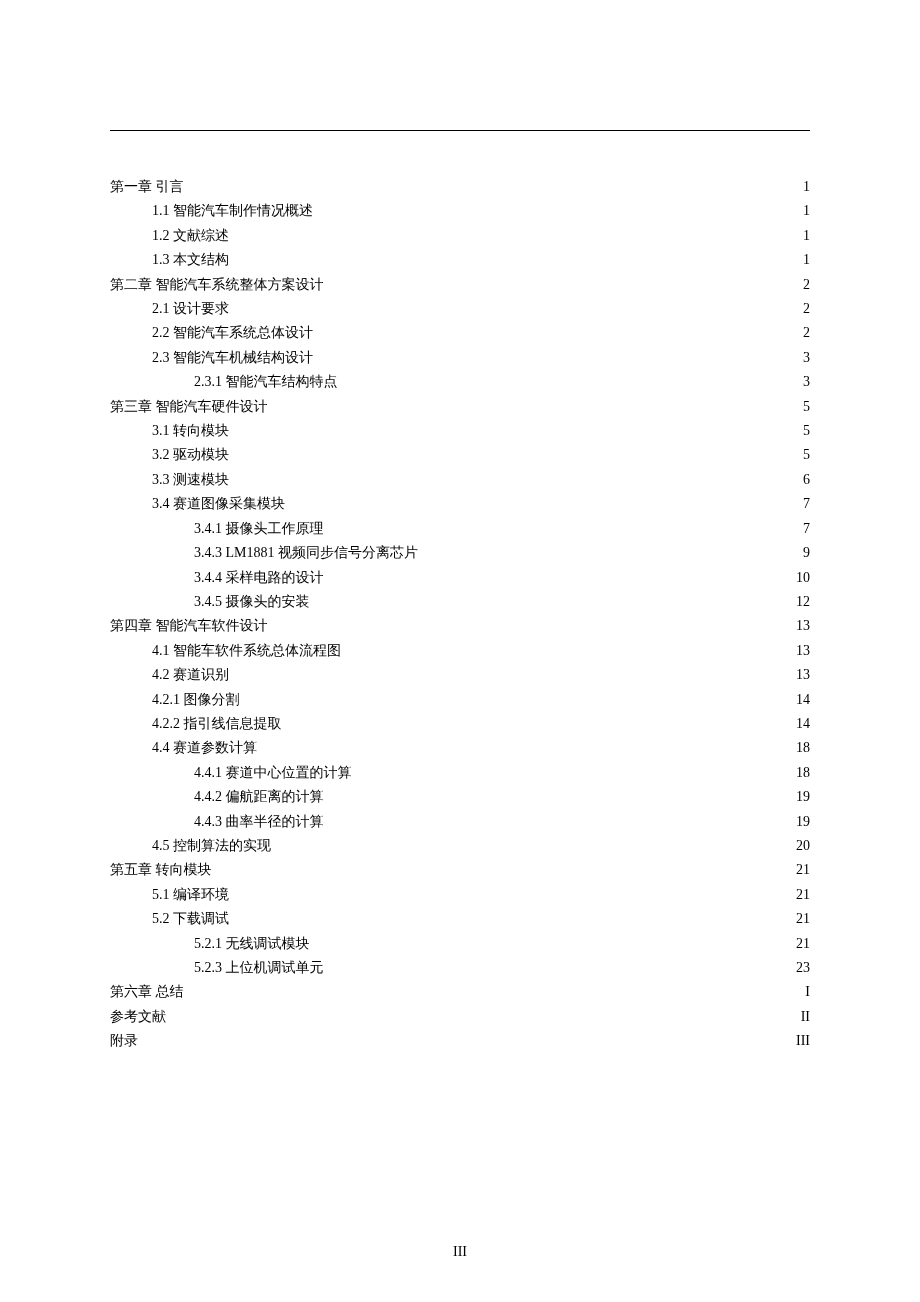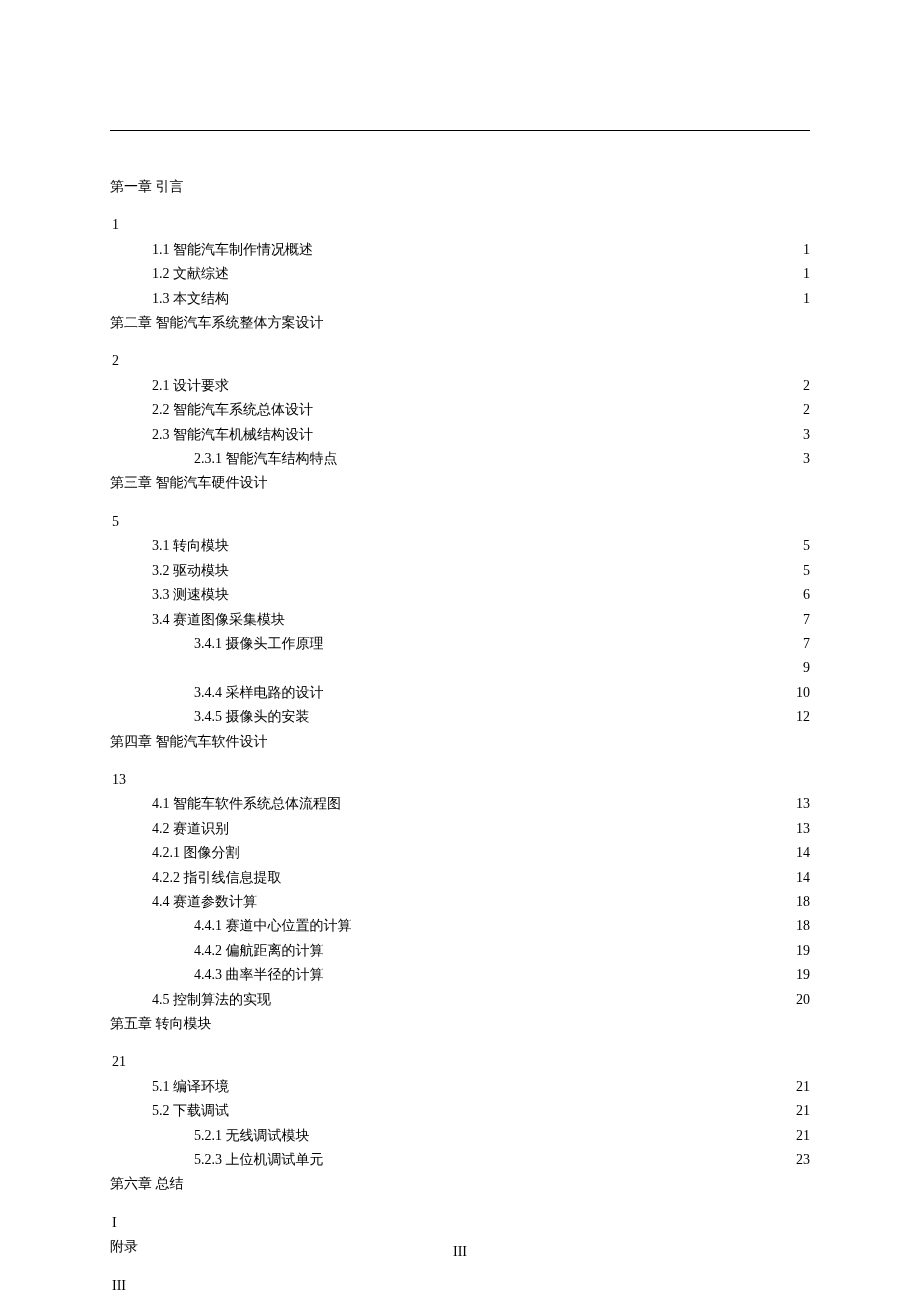--- a/index.html
+++ b/index.html
@@ -39,21 +39,21 @@
       position: absolute;
       left: 0;
       right: 0;
       letter-spacing: 2px;
       color: #000;
     }
     .toc-line .page-no {
       flex: 0 0 auto;
       padding-left: 2px;
     }
-    .lvl-0 { padding-left: 0; flex-direction: column; }
+    .lvl-0 { padding-left: 0; }
     .lvl-1 { padding-left: 42px; gap: 15px; }
     .lvl-2 { padding-left: 84px; gap: 24px; }
     .page-number {
       position: absolute;
       bottom: 42px;
       left: 0; right: 0;
       text-align: center;
       font-family: "Times New Roman", serif;
       font-size: 14px;
     }
@@ -133,20 +133,21 @@
         <span class="label">3.4 赛道图像采集模块</span>
         <span class="dots"></span>
         <span class="page-no">7</span>
       </div>
       <div class="toc-line lvl-2">
         <span class="label">3.4.1 摄像头工作原理</span>
         <span class="dots"></span>
         <span class="page-no">7</span>
       </div>
       <div class="toc-line lvl-2">
+        <span class="label">3.4.3 LM1881 视频同步信号分离芯片</span>
         <span class="dots"></span>
         <span class="page-no">9</span>
       </div>
       <div class="toc-line lvl-2">
         <span class="label">3.4.4 采样电路的设计</span>
         <span class="dots"></span>
         <span class="page-no">10</span>
       </div>
       <div class="toc-line lvl-2">
         <span class="label">3.4.5 摄像头的安装</span>
@@ -225,20 +226,25 @@
       </div>
       <div class="toc-line lvl-2">
         <span class="label">5.2.3 上位机调试单元</span>
         <span class="dots"></span>
         <span class="page-no">23</span>
       </div>
       <div class="toc-line lvl-0">
         <span class="label">第六章 总结</span>
         <span class="dots"></span>
         <span class="page-no">I</span>
+      </div>
+      <div class="toc-line lvl-0">
+        <span class="label">参考文献</span>
+        <span class="dots"></span>
+        <span class="page-no">II</span>
       </div>
       <div class="toc-line lvl-0">
         <span class="label">附录</span>
         <span class="dots"></span>
         <span class="page-no">III</span>
       </div>
     </div>
 </div>
 
 <div class="page-number">III</div>

